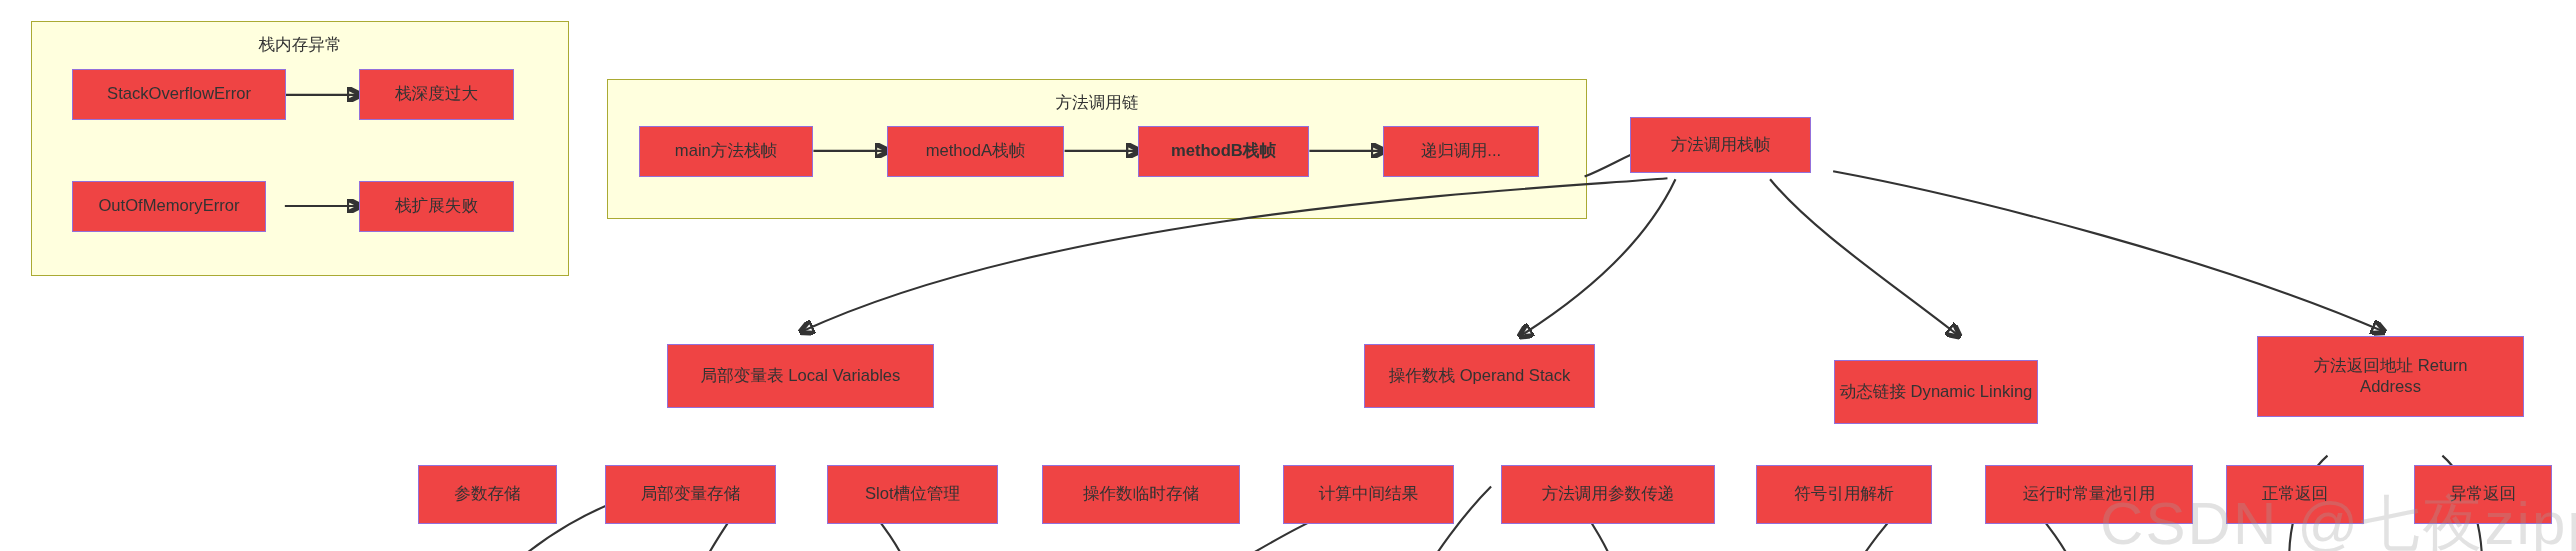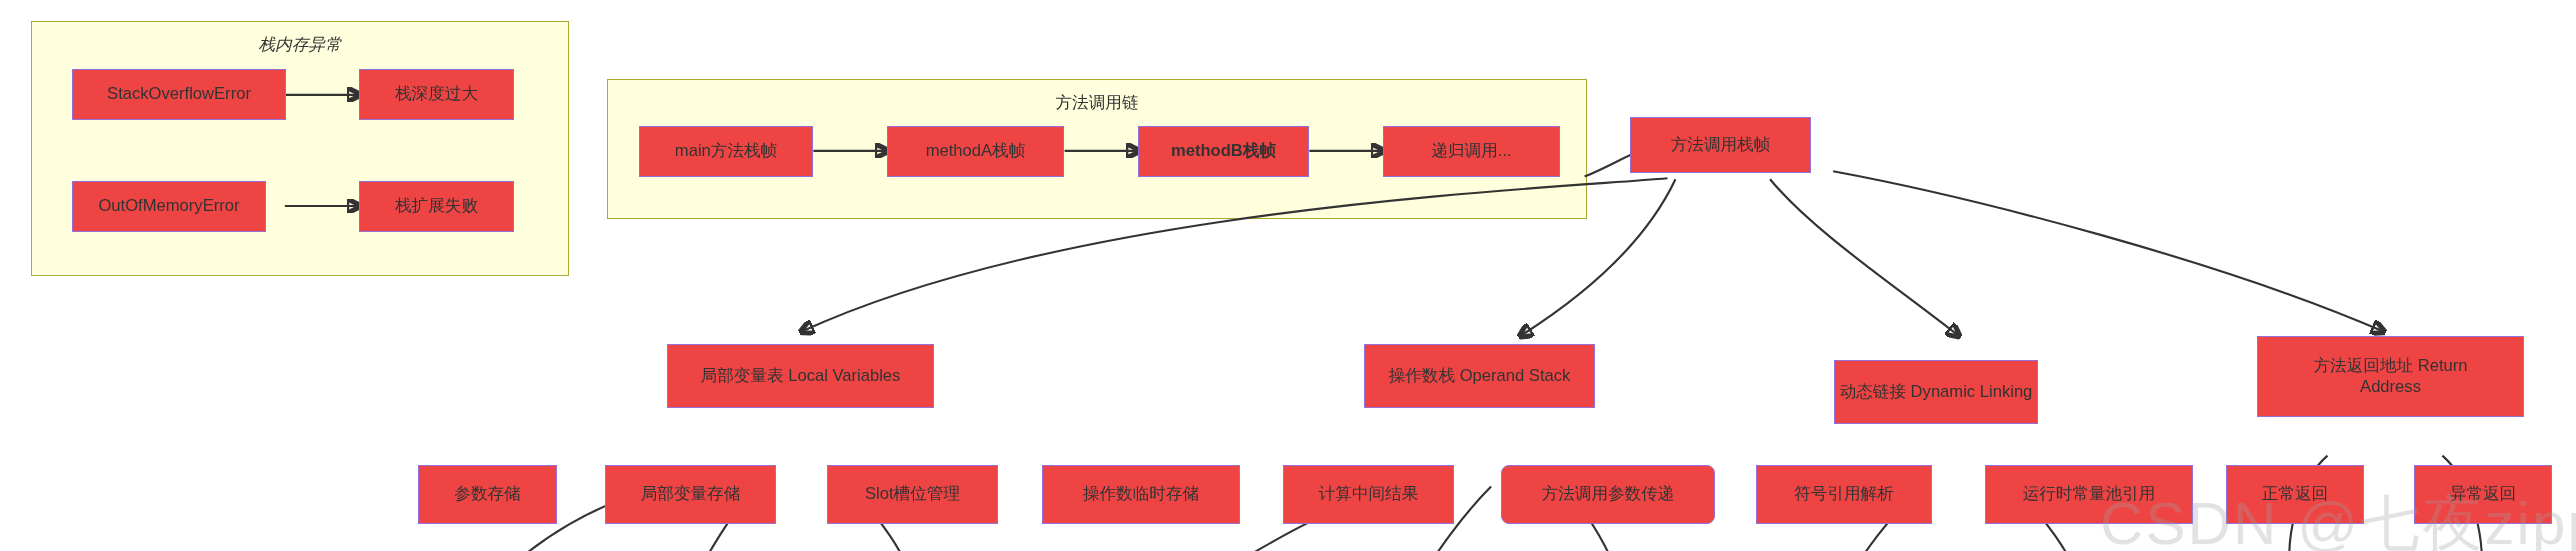--- a/index.html
+++ b/index.html
@@ -113,21 +113,21 @@
     <path marker-end="url(#arrow)" d="M 2930,910 C 2970,960 3020,1040 3035,1100"></path>
 
     <path marker-end="url(#arrow)" d="M 3598,910 C 3540,960 3480,1040 3450,1100"></path>
     <path marker-end="url(#arrow)" d="M 3765,910 C 3820,960 3880,1040 3895,1100"></path>
 
     <path marker-end="url(#arrow)" d="M 4355,852 C 4300,900 4270,1010 4290,1100"></path>
     <path marker-end="url(#arrow)" d="M 4570,852 C 4625,900 4655,1010 4640,1100"></path>
   </svg>
 
   <div class="cluster" style="left:31px; top:21.4px; width:538px; height:255px;">
-    <div class="cluster-title" style="top:11.8px;font-style:italic;">栈内存异常</div>
+    <div class="cluster-title" style="top:11.8px;">栈内存异常</div>
   </div>
 
   <div class="node" style="left:72px; top:69px; width:214px; height:51px;">
     <span>StackOverflowError</span>
   </div>
   <div class="node" style="left:359px; top:69px; width:155px; height:51px;">
     <span>栈深度过大</span>
   </div>
   <div class="node" style="left:72px; top:181px; width:194px; height:51px;">
     <span>OutOfMemoryError</span>
@@ -142,21 +142,21 @@
 
   <div class="node" style="left:639px; top:126px; width:174px; height:51px;">
     <span>main方法栈帧</span>
   </div>
   <div class="node" style="left:887px; top:126px; width:177px; height:51px;">
     <span>methodA栈帧</span>
   </div>
   <div class="node" style="left:1138px; top:126px; width:171px; height:51px;font-weight:bold;">
     <span>methodB栈帧</span>
   </div>
-  <div class="node" style="left:1383px; top:126px; width:177px; height:51px;text-align:right;">
+  <div class="node" style="left:1383px; top:126px; width:156px; height:51px;text-align:right;">
     <span>递归调用...</span>
   </div>
 
   <div class="node" style="left:1630px; top:117px; width:181px; height:56px;">
     <span>方法调用栈帧</span>
   </div>
 
   <div class="node" style="left:667px; top:344px; width:267px; height:64px;">
     <span>局部变量表 Local Variables</span>
   </div>
@@ -180,21 +180,21 @@
   <div class="node" style="left:827px; top:465px; width:171px; height:59px;">
     <span>Slot槽位管理</span>
   </div>
 
   <div class="node" style="left:1042px; top:465px; width:198px; height:59px;">
     <span>操作数临时存储</span>
   </div>
   <div class="node" style="left:1283px; top:465px; width:171px; height:59px;">
     <span>计算中间结果</span>
   </div>
-  <div class="node" style="left:1501px; top:465px; width:214px; height:59px;border-radius:8px;">
+  <div class="node" style="left:1501px; top:465px; width:214px; height:59px;">
     <span>方法调用参数传递</span>
   </div>
 
   <div class="node" style="left:1756px; top:465px; width:176px; height:59px;">
     <span>符号引用解析</span>
   </div>
   <div class="node" style="left:1985px; top:465px; width:208px; height:59px;">
     <span>运行时常量池引用</span>
   </div>
 

